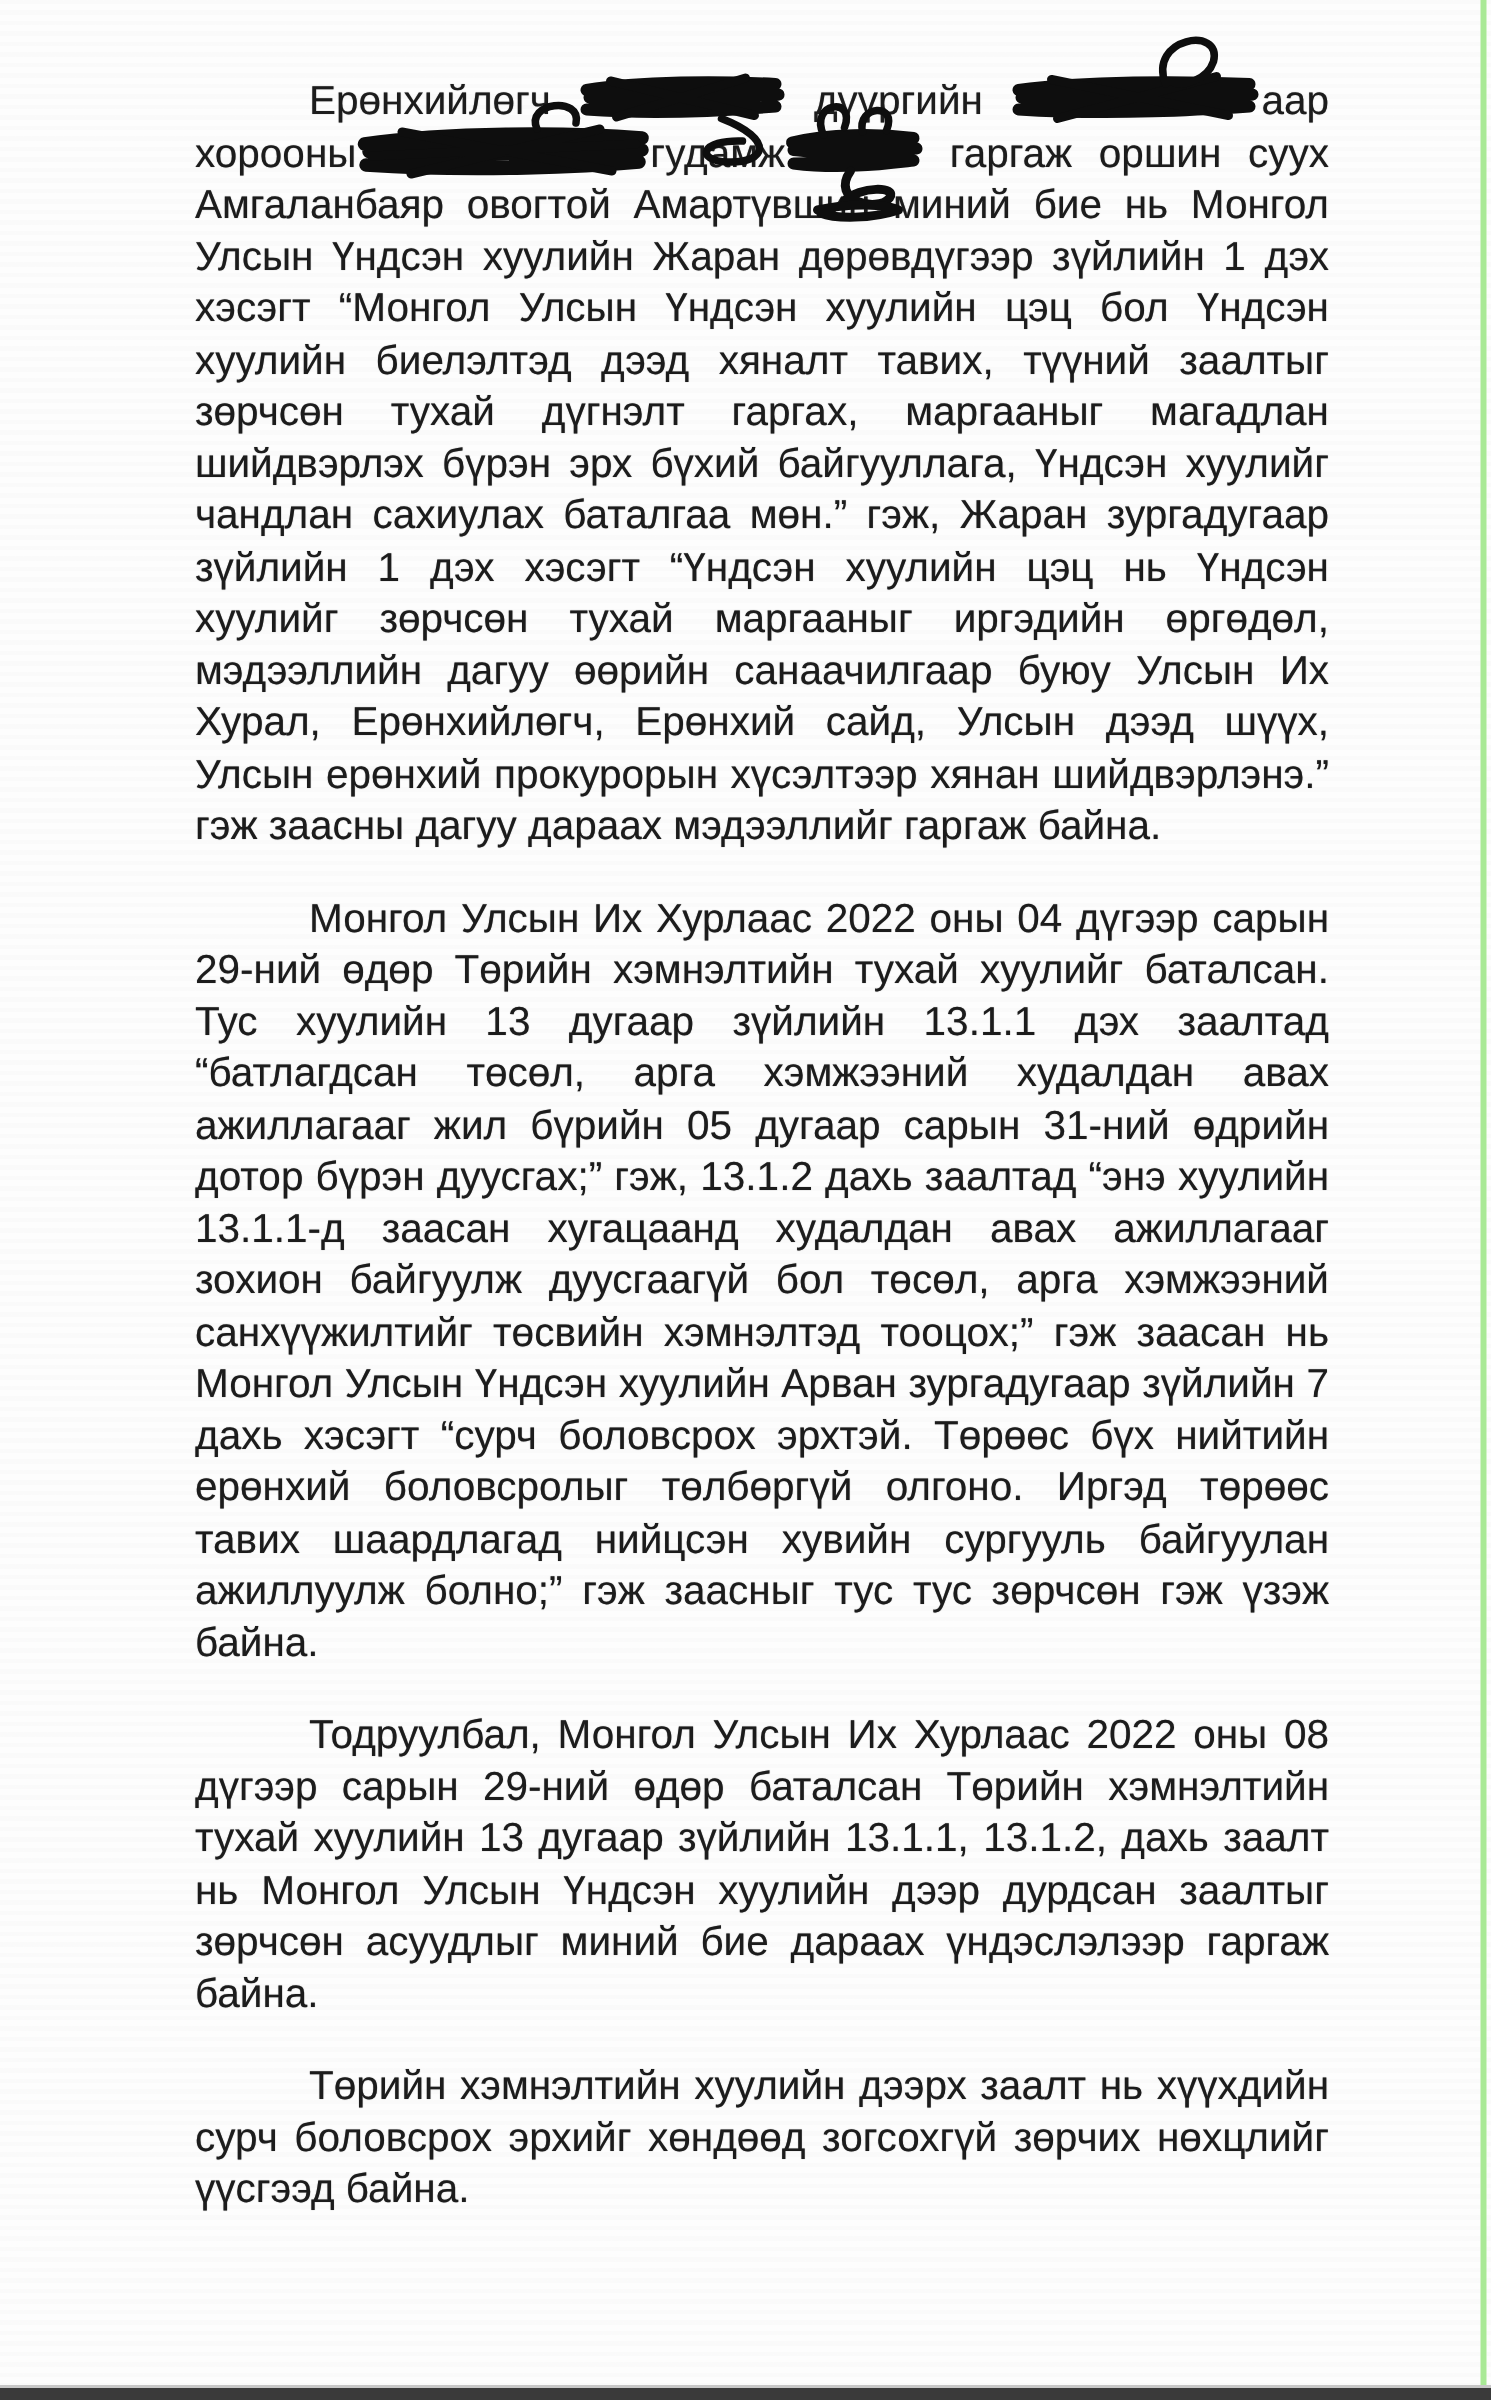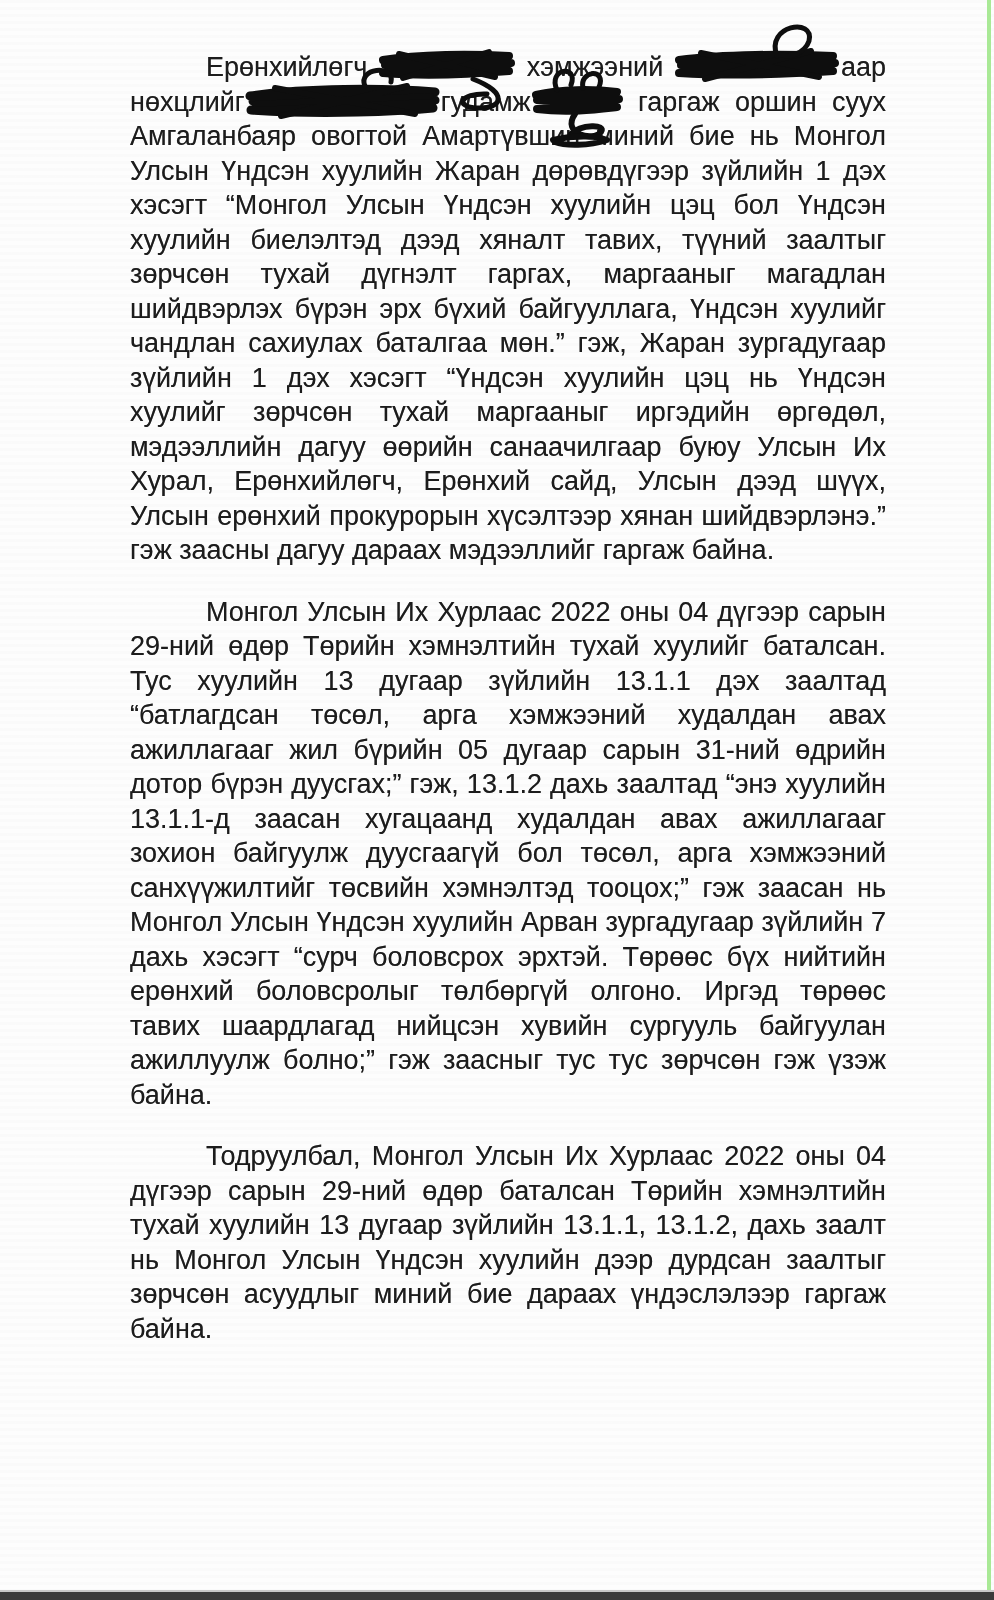--- a/index.html
+++ b/index.html
@@ -57,42 +57,43 @@
 <div class="page">
 
   <div class="textblock">
 
     <p class="para"><span>Ерөнхийлөгч</span>
       <span class="redact" style="width:140px"><svg width="140" height="28" viewBox="0 0 140 28">
         <path class="ink" stroke-width="8" d="M6,7 C42,1 95,1 132,3 C96,9 30,11 8,12 C52,14 102,12 134,10 C92,18 26,20 6,20 C58,24 108,20 132,18"></path>
         <path class="ink" stroke-width="6" d="M22,1 L118,24 M112,-1 L26,25"></path>
         <path class="ink" stroke-width="5" d="M96,26 C132,40 126,56 100,55 C78,54 82,40 110,41"></path>
       </svg></span>
-      <span>хэмжээний</span>
+      <span>дүүргийн</span>
       <span class="redact" style="width:168px"><svg width="168" height="28" viewBox="0 0 168 28">
         <path class="ink" stroke-width="8" d="M6,7 C50,1 115,1 160,3 C112,9 38,11 8,12 C60,14 122,12 162,10 C108,18 32,20 6,20 C70,24 130,20 160,18"></path>
         <path class="ink" stroke-width="6" d="M28,0 L146,24 M138,-2 L32,26"></path>
         <path class="ink" stroke-width="5" d="M104,3 C92,-28 142,-36 136,-12 C132,0 116,6 106,1"></path>
       </svg></span><span>аар</span>
-      <span>нөхцлийг</span><span class="redact" style="width:196px"><svg width="196" height="30" viewBox="0 0 196 30">
+      <span>хорооны</span><span class="redact" style="width:196px"><svg width="196" height="30" viewBox="0 0 196 30">
         <path class="ink" stroke-width="9" d="M5,8 C60,0 140,0 190,4 C130,10 45,12 8,13 C70,16 145,14 190,12 C125,20 40,22 6,22 C80,27 155,23 188,20"></path>
         <path class="ink" stroke-width="6" d="M30,0 L170,26 M162,-2 L36,28 M10,16 L186,8"></path>
         <path class="ink" stroke-width="5" d="M120,-2 C112,-20 150,-24 146,-6"></path>
       </svg></span><span>гудамж</span><span class="redact" style="width:92px"><svg width="92" height="28" viewBox="0 0 92 28">
         <path class="ink" stroke-width="8" d="M5,7 C30,1 62,1 86,4 C58,9 22,11 6,12 C34,15 64,13 88,11 C56,19 24,21 6,21 C38,25 68,21 86,19"></path>
         <path class="ink" stroke-width="5" d="M26,2 C16,-20 48,-24 40,-3 M52,0 C48,-18 76,-20 68,-1"></path>
         <path class="ink" stroke-width="6" d="M44,26 C30,46 62,54 70,44 C76,36 50,36 40,46"></path>
         <path class="ink" stroke-width="6" d="M22,52 C44,47 68,48 76,52 C58,58 34,58 24,54"></path>
       </svg></span>
       <span>гаргаж оршин суух</span>
       <span>Амгаланбаяр овогтой Амартүвшин миний бие нь Монгол Улсын Үндсэн хуулийн Жаран дөрөвдүгээр зүйлийн 1 дэх хэсэгт “Монгол Улсын Үндсэн хуулийн цэц бол Үндсэн хуулийн биелэлтэд дээд хяналт тавих, түүний заалтыг зөрчсөн тухай дүгнэлт гаргах, маргааныг магадлан шийдвэрлэх бүрэн эрх бүхий байгууллага, Үндсэн хуулийг чандлан сахиулах баталгаа мөн.” гэж, Жаран зургадугаар зүйлийн 1 дэх хэсэгт “Үндсэн хуулийн цэц нь Үндсэн хуулийг зөрчсөн тухай маргааныг иргэдийн өргөдөл, мэдээллийн дагуу өөрийн санаачилгаар буюу Улсын Их Хурал, Ерөнхийлөгч, Ерөнхий сайд, Улсын дээд шүүх, Улсын ерөнхий прокурорын хүсэлтээр хянан шийдвэрлэнэ.” гэж заасны дагуу дараах мэдээллийг гаргаж байна.</span></p>
 
     <p class="para">Монгол Улсын Их Хурлаас 2022 оны 04 дүгээр сарын 29-ний өдөр Төрийн хэмнэлтийн тухай хуулийг баталсан. Тус хуулийн 13 дугаар зүйлийн 13.1.1 дэх заалтад “батлагдсан төсөл, арга хэмжээний худалдан авах ажиллагааг жил бүрийн 05 дугаар сарын 31-ний өдрийн дотор бүрэн дуусгах;” гэж, 13.1.2 дахь заалтад “энэ хуулийн 13.1.1-д заасан хугацаанд худалдан авах ажиллагааг зохион байгуулж дуусгаагүй бол төсөл, арга хэмжээний санхүүжилтийг төсвийн хэмнэлтэд тооцох;” гэж заасан нь Монгол Улсын Үндсэн хуулийн Арван зургадугаар зүйлийн 7 дахь хэсэгт “сурч боловсрох эрхтэй. Төрөөс бүх нийтийн ерөнхий боловсролыг төлбөргүй олгоно. Иргэд төрөөс тавих шаардлагад нийцсэн хувийн сургууль байгуулан ажиллуулж болно;” гэж заасныг тус тус зөрчсөн гэж үзэж байна.</p>
 
-    <p class="para">Тодруулбал, Монгол Улсын Их Хурлаас 2022 оны 04 дүгээр сарын 29-ний өдөр баталсан Төрийн хэмнэлтийн тухай хуулийн 13 дугаар зүйлийн 13.1.1, 13.1.2, дахь заалт нь Монгол Улсын Үндсэн хуулийн дээр дурдсан заалтыг зөрчсөн асуудлыг миний бие дараах үндэслэлээр гаргаж байна.</p>
+    <p class="para">Тодруулбал, Монгол Улсын Их Хурлаас 2022 оны 08 дүгээр сарын 29-ний өдөр баталсан Төрийн хэмнэлтийн тухай хуулийн 13 дугаар зүйлийн 13.1.1, 13.1.2, дахь заалт нь Монгол Улсын Үндсэн хуулийн дээр дурдсан заалтыг зөрчсөн асуудлыг миний бие дараах үндэслэлээр гаргаж байна.</p>
 
+    <p class="para">Төрийн хэмнэлтийн хуулийн дээрх заалт нь хүүхдийн сурч боловсрох эрхийг хөндөөд зогсохгүй зөрчих нөхцлийг үүсгээд байна.</p>
 
   </div>
 
   <div class="green-line"></div>
   <div class="bottom-bar"></div>
 
 </div>
 
 </body></html>

